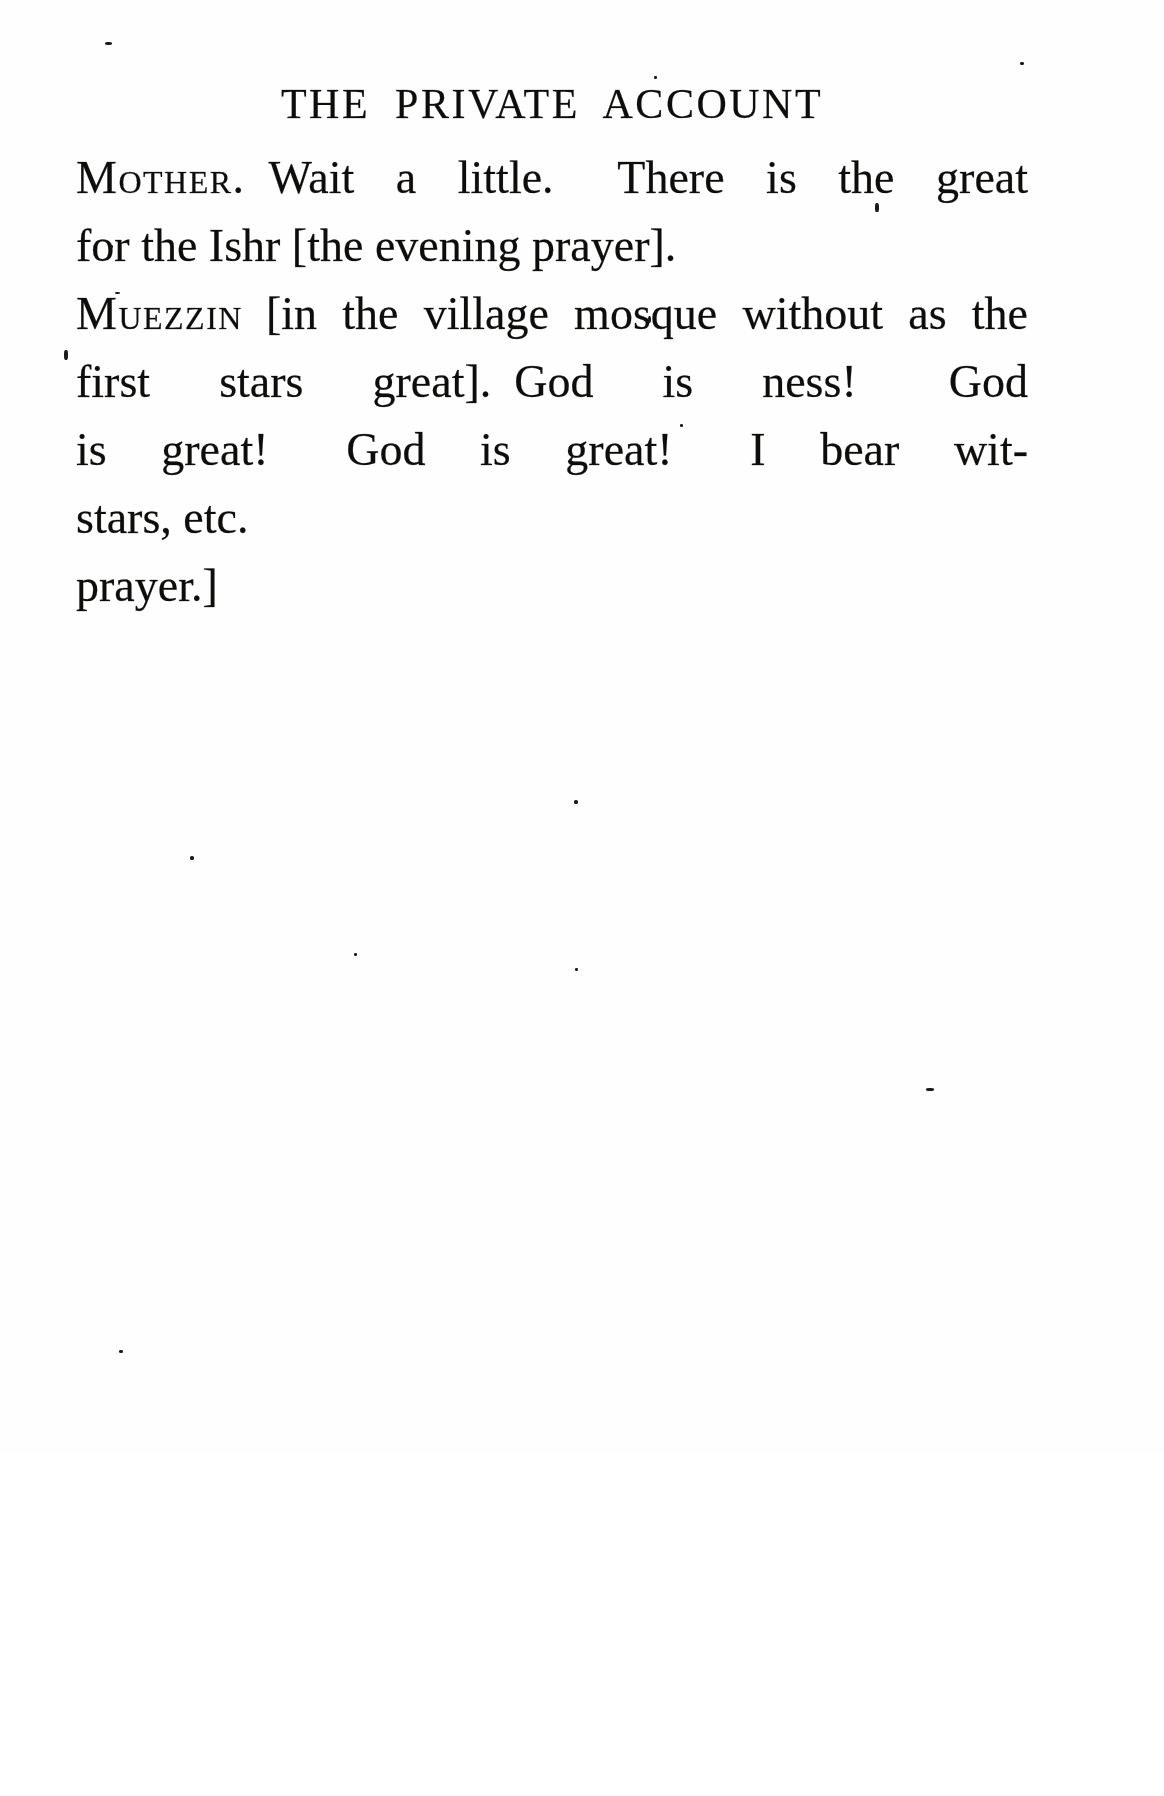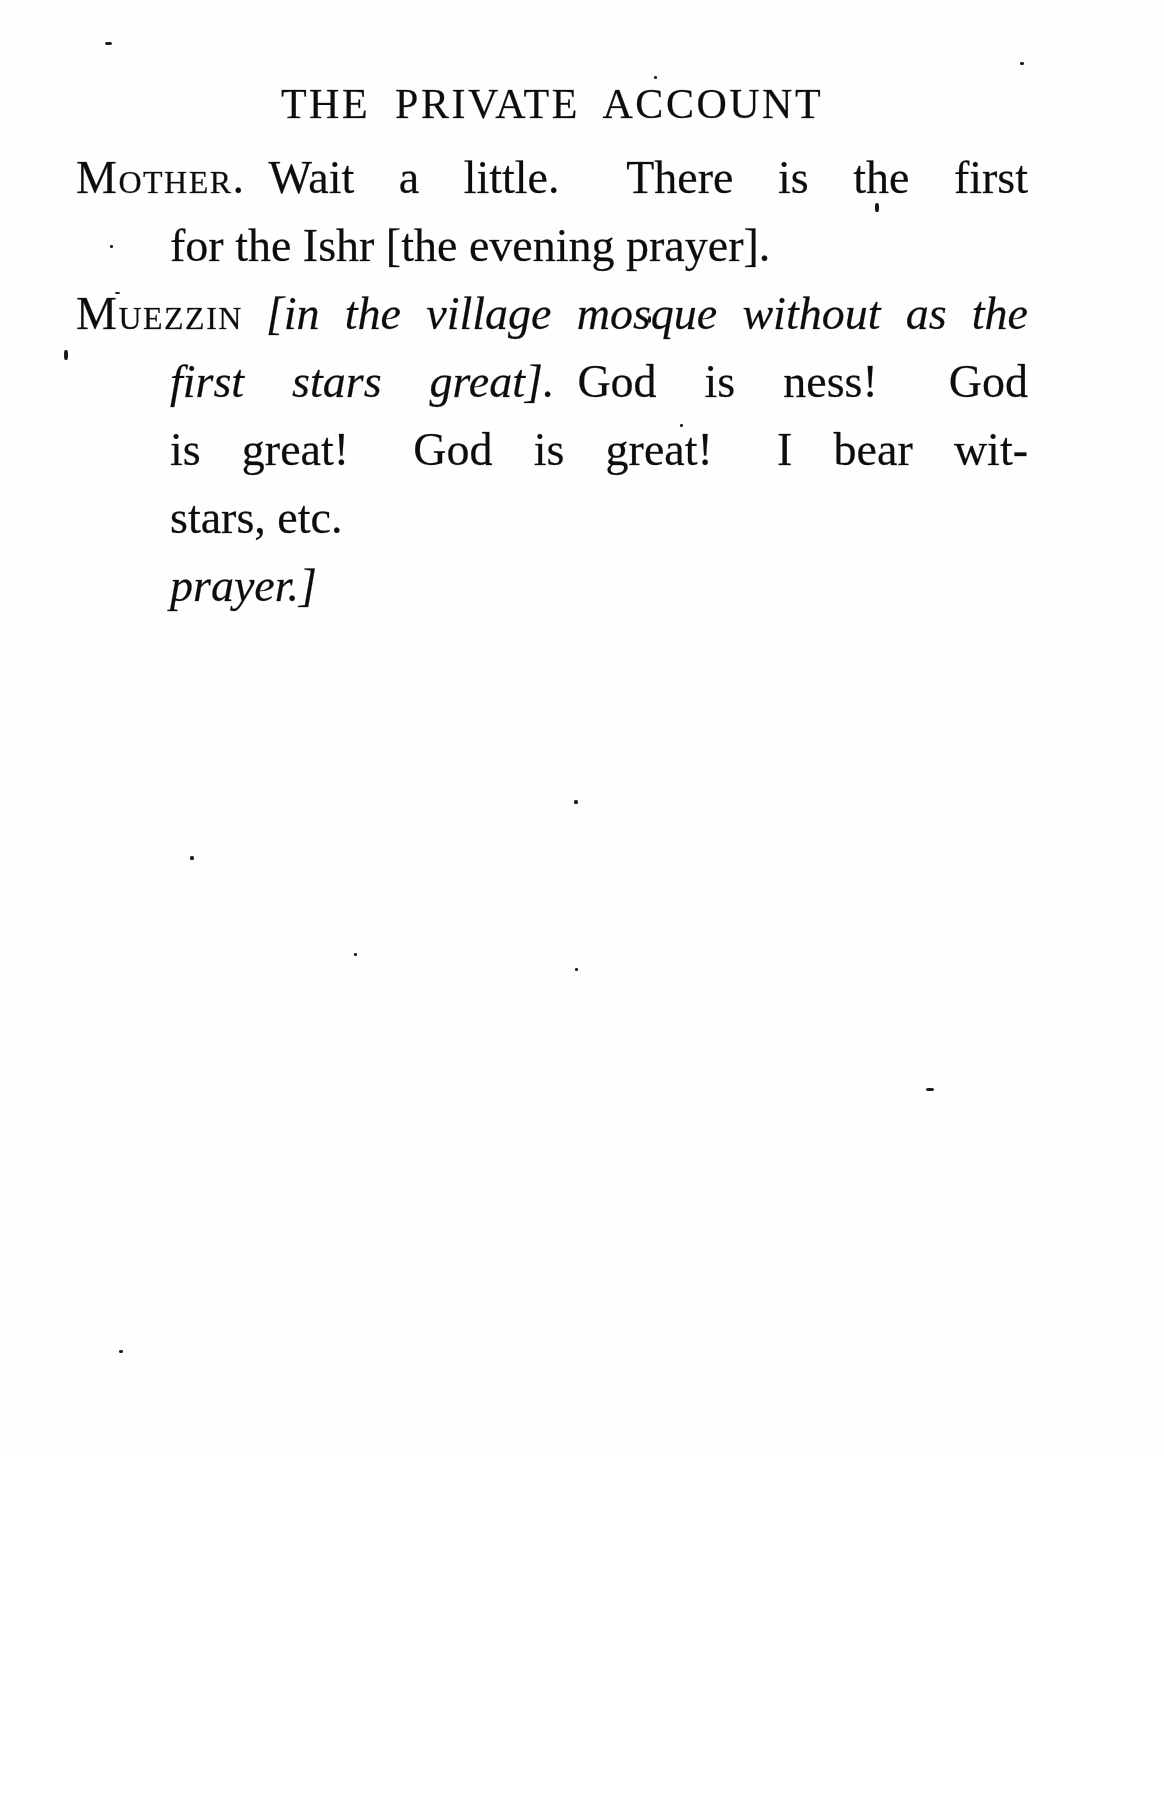--- a/index.html
+++ b/index.html
@@ -39,29 +39,27 @@
     font-size: 46px;
     line-height: 68px;
     text-align: left;
   }
   .line.justify {
     text-align: justify;
     text-align-last: justify;
     text-justify: inter-word;
   }
   .line.indent {
-    margin-left: 94px;
   }
   .sc {
     font-variant: small-caps;
     letter-spacing: 1.5px;
     margin-top: 18px;
   }
   .it {
-    font-style: italic;
   }
   .rm {
     font-style: normal;
   }
   .pageno {
     position: absolute;
     top: 1630px;
     left: 76px;
     width: 952px;
     text-align: center;
@@ -78,21 +76,21 @@
 </style>
 </head>
 <body>
 
 <div class="page">
 
   <div class="header">THE PRIVATE ACCOUNT</div>
 
   <div class="text-block">
 
-    <div class="line justify"><span class="sc">Mother.</span><span class="rm"> Wait a little.  There is the first</span></div>
+    <div class="line justify"><span class="sc">Mother.</span><span class="rm"> Wait a little.  There is the great</span></div>
 
     <div class="line indent"><span class="rm">for the Ishr [the evening prayer].</span></div>
 
     <div class="line justify"><span class="sc">Muezzin</span><span class="it"> [in the village mosque without as the</span></div>
 
     <div class="line justify indent"><span class="it">first stars great].</span><span class="rm"> God is ness!  God</span></div>
 
     <div class="line justify indent"><span class="rm">is great!  God is great!  I bear wit-</span></div>
 
     <div class="line indent"><span class="rm">stars, etc.</span></div>

